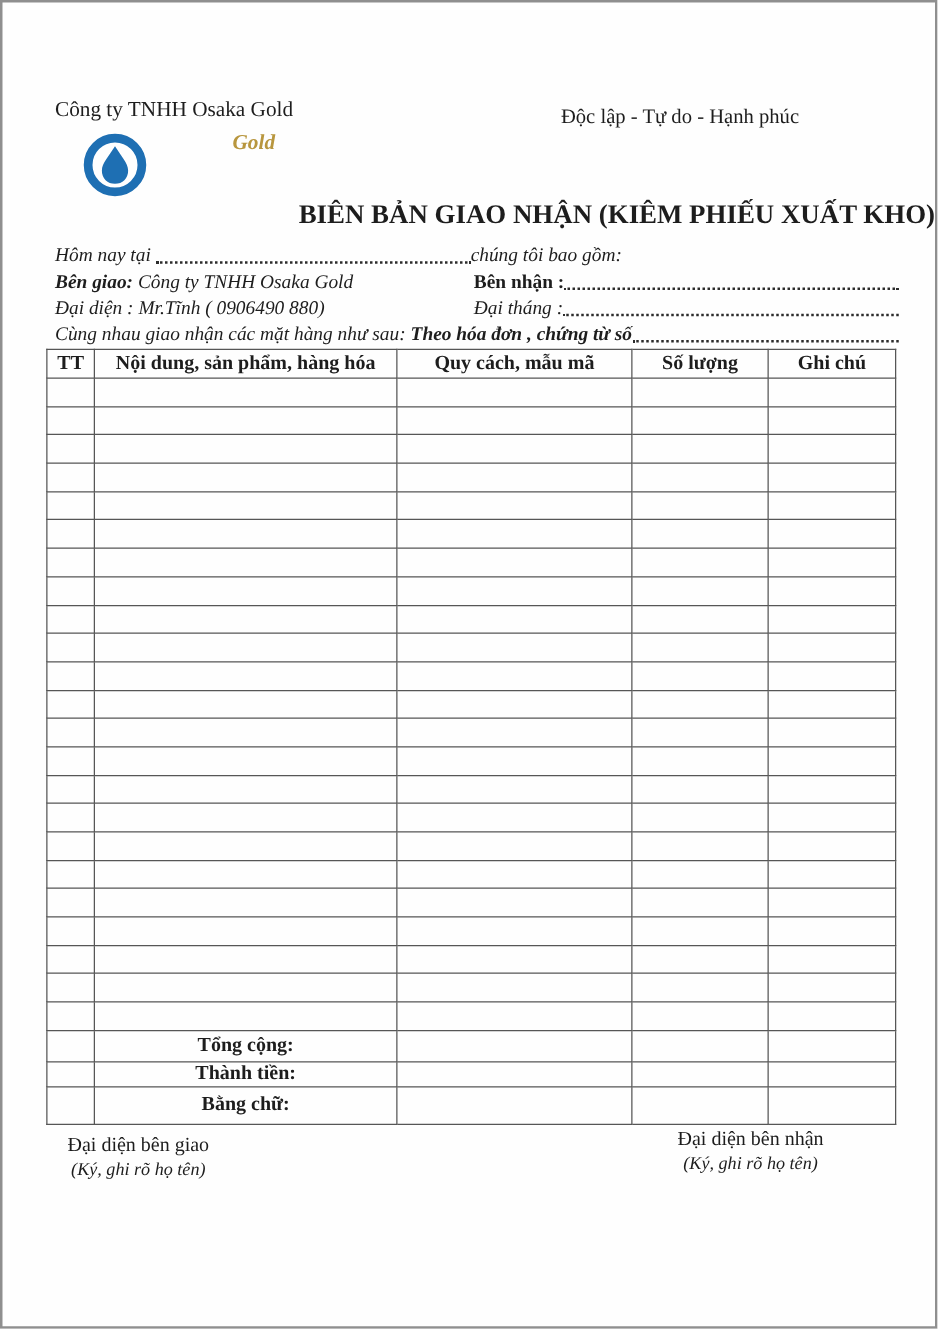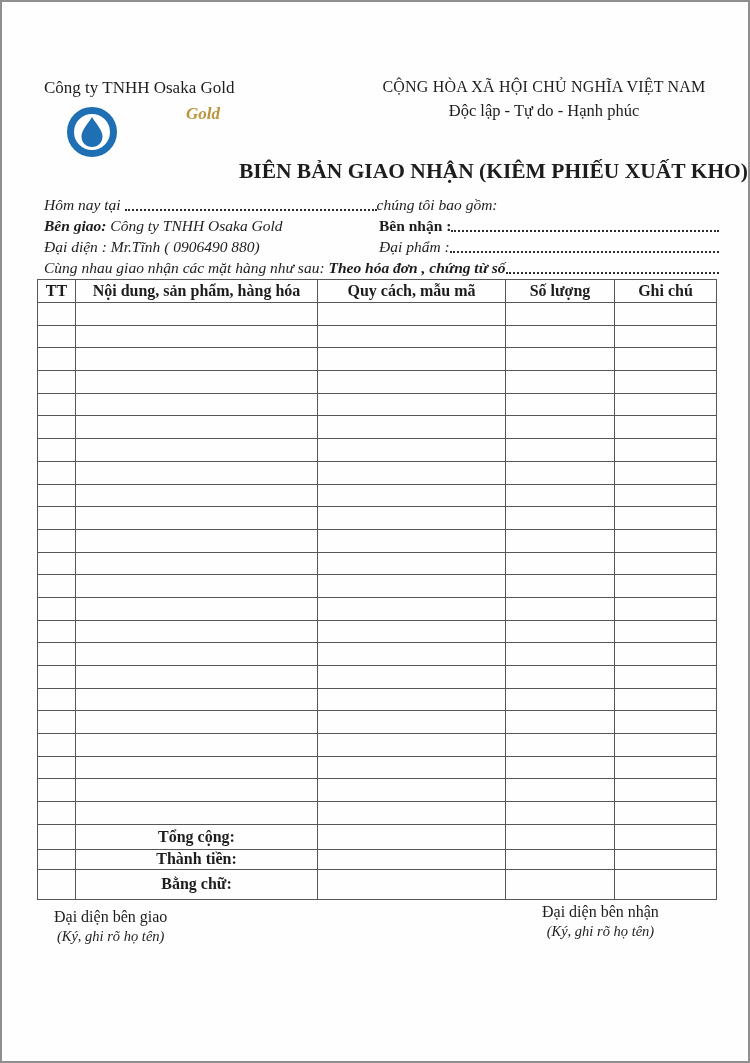--- a/index.html
+++ b/index.html
@@ -50,21 +50,20 @@
   .sig-sub   { font-size:14.5px; font-style:italic; margin-top:2px; }
 </style>
 </head>
 <body>
 
 <div class="page">
 
   <div class="company-name">Công ty TNHH Osaka Gold</div>
 
   <div class="nat-block">
-    <div class="nat-header">CỘNG HÒA XÃ HỘI CHỦ NGHĨA VIỆT NAM</div>
     <div class="nat-motto">Độc lập - Tự do - Hạnh phúc</div>
   </div>
 
   <div class="logo">
     <span>
       <svg width="52" height="52" viewBox="0 0 52 52">
         <circle cx="26" cy="26" r="21.5" fill="none" stroke="#1e6fb3" stroke-width="7"></circle>
         <path d="M26 11 C 21 19, 15.5 24.5, 15.5 30.5 C 15.5 36.5, 20 41, 26 41 C 32 41, 36.5 36.5, 36.5 30.5 C 36.5 24.5, 31 19, 26 11 Z" fill="#1e6fb3"></path>
       </svg>
     </span>
@@ -78,21 +77,21 @@
       <span>Hôm nay tại </span>
       <span class="leader fixed"></span>
       <span>chúng tôi bao gồm:</span>
     </div>
     <div class="line">
       <span class="half-l"><span class="b">Bên giao:</span><span> Công ty TNHH Osaka Gold</span></span>
       <span class="half-r"><span class="b upright">Bên nhận :</span><span class="leader grow"></span></span>
     </div>
     <div class="line">
       <span class="half-l"><span>Đại diện : Mr.Tĩnh ( 0906490 880)</span></span>
-      <span class="half-r"><span>Đại phẩm :</span><span class="leader grow"></span></span>
+      <span class="half-r"><span>Đại tháng :</span><span class="leader grow"></span></span>
     </div>
     <div class="line">
       <span>Cùng nhau giao nhận các mặt hàng như sau: </span>
       <span class="b">Theo hóa đơn , chứng từ số</span>
       <span class="leader grow"></span>
     </div>
   </div>
 
   <div class="tbl-wrap">
     <table>

